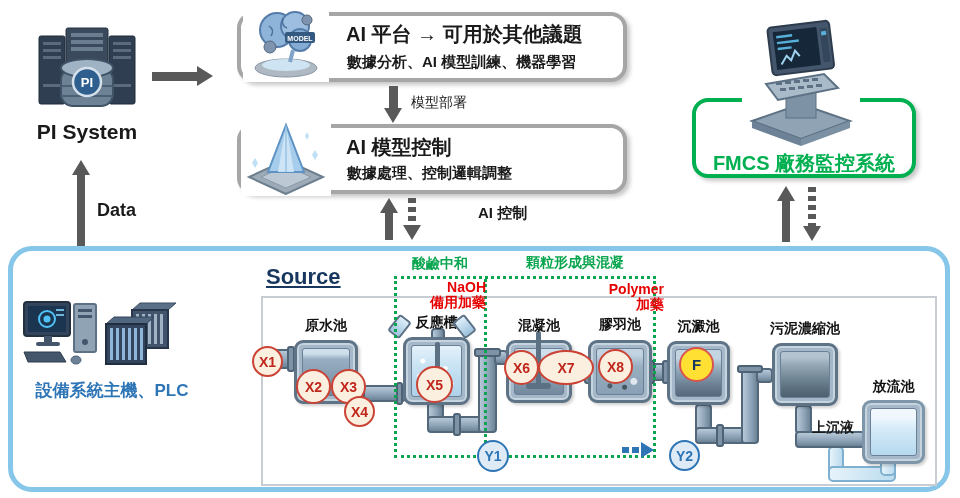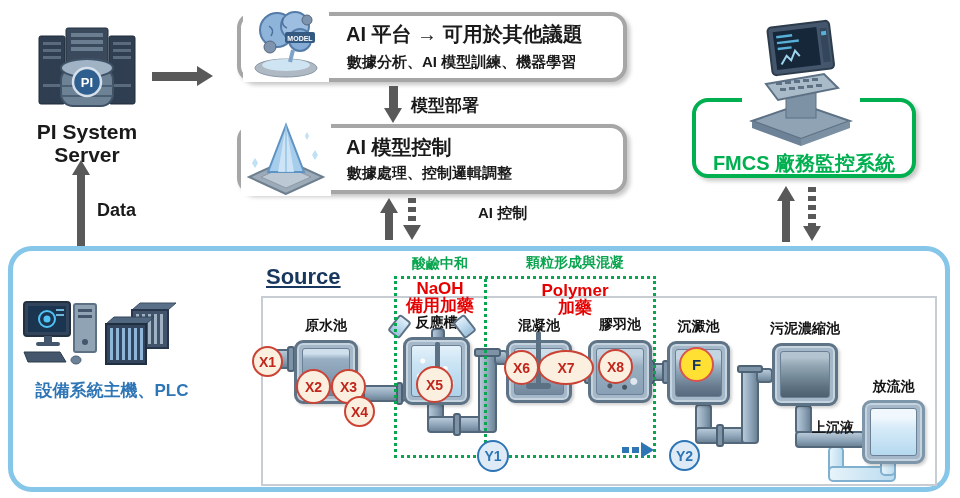--- a/index.html
+++ b/index.html
@@ -21,21 +21,21 @@
   #icon-crystal { left:241px; top:120px; width:90px;  height:76px; }
   #icon-console { left:742px; top:18px;  width:118px; height:128px; }
   #icon-server  { left:36px;  top:24px;  width:102px; height:94px; }
   #icon-workstation { left:22px; top:296px; width:78px; height:70px; z-index:12; }
   #icon-plc     { left:102px; top:300px; width:76px; height:68px; z-index:12; }
 
   #t-platform-title { left:346px; top:21px;  font-size:20px; font-weight:bold; z-index:6; }
   #t-platform-sub   { left:347px; top:53px;  font-size:15px; font-weight:bold; z-index:6; }
   #t-model-title    { left:346px; top:134px; font-size:20px; font-weight:bold; z-index:6; }
   #t-model-sub      { left:347px; top:164px; font-size:15px; font-weight:bold; z-index:6; }
-  #t-deploy { left:411px; top:94px;  font-size:17px; font-weight:bold; z-index:6; }
+  #t-deploy { left:411px; top:94px;  font-size:14px; font-weight:normal; z-index:6; }
   #t-aictl  { left:435px; top:204px; font-size:15px; font-weight:bold; z-index:6;margin-left:43px; }
   #t-data   { left:97px;  top:200px; font-size:18px; font-weight:bold; z-index:6; }
   #t-fmcs   { left:696px; top:150px; width:216px; text-align:center; font-size:20px; font-weight:bold; color:#00B050; z-index:6; }
   #t-plc    { left:14px;  top:379px; width:196px; text-align:center; font-size:17px; font-weight:bold; color:#2E75B6; z-index:12; }
   #pi-label { left:17px;  top:120px; width:140px; text-align:center; font-size:21px; font-weight:bold; line-height:23px; z-index:6; }
   #t-source { left:266px; top:264px; font-size:22px; font-weight:800; color:#17375E; text-decoration:underline; z-index:12; }
 
   
   .shaft { position:absolute; background:#595959; z-index:6; }
   .shaft-dash-v { position:absolute; background:repeating-linear-gradient(180deg,#595959 0 5px,transparent 5px 9px); z-index:6; }
@@ -47,21 +47,21 @@
   
   #source-box { left:8px; top:246px; width:942px; height:246px; border:5px solid #85C6E9; border-radius:24px; background:#fff; z-index:1; }
   #process-panel { left:261px; top:296px; width:676px; height:190px; background:#fff; border:2px solid #C7CDD3; z-index:10; }
 
   
   #zone-rect { left:394px; top:276px; width:262px; height:182px; border:3px dotted #0AA54F; z-index:40; }
   #zone-divider { left:484px; top:279px; height:176px; width:0; border-left:3px dotted #0AA54F; z-index:40; }
   .zone-name { position:absolute; font-size:14px; font-weight:bold; color:#0AA54F; text-align:center; z-index:45; white-space:nowrap; }
   #z1-name { left:394px; top:255px; width:92px; }
   #z2-name { left:486px; top:254px; width:178px;text-align:center; }
-  .chem { position:absolute; font-size:17px; font-weight:bold; color:#E60000; text-align:center; z-index:45; white-space:nowrap; }
+  .chem { position:absolute; font-size:14px; font-weight:bold; color:#E60000; text-align:right; z-index:45; white-space:nowrap; }
   #z1-chem { left:394px; top:279px; width:92px; }
   #z1-act  { left:394px; top:294px; width:92px; }
   #z2-chem { left:486px; top:281px; width:178px; }
   #z2-act  { left:486px; top:296px; width:178px; }
 
   
   #y2dash1 { left:622px; top:447px; width:7px; height:6px; background:#2E75B6; z-index:46; }
   #y2dash2 { left:632px; top:447px; width:7px; height:6px; background:#2E75B6; z-index:46; }
   #y2head  { left:641px; top:442px; width:0; height:0; border-top:8px solid transparent; border-bottom:8px solid transparent; border-left:13px solid #2E75B6; z-index:46; }
 
@@ -159,21 +159,20 @@
       <rect x="25" y="44" width="52" height="38" rx="12" fill="#6E8296" stroke="#3F5266" stroke-width="2"></rect>
       <ellipse cx="51" cy="44" rx="26" ry="9" fill="#9FB3C5" stroke="#3F5266" stroke-width="2"></ellipse>
       <path d="M25 62 h52" stroke="#4C6075" stroke-width="2"></path>
       <path d="M25 72 h52" stroke="#4C6075" stroke-width="2"></path>
       <circle cx="51" cy="58" r="14" fill="#2E5F8F" stroke="#D5E0EA" stroke-width="2.5"></circle>
       <text x="51" y="63" text-anchor="middle" font-size="13" font-weight="bold" fill="#FFFFFF">PI</text>
     </svg>
   </div>
   <div class="txt" id="pi-label">
     <div>PI System</div>
-    <div>Server</div>
   </div>
 
   <div class="shaft" style="left:152px;top:72px;width:46px;height:9px;"></div>
   <div class="head head-right" style="left:197px;top:66px;"></div>
 
   <div class="gray-box" id="box-platform"></div>
   <div class="icon-tile" id="icon-brain">
     <svg width="86" height="80" viewBox="0 0 86 80">
       <ellipse cx="43" cy="66" rx="31" ry="9" fill="#AEB9C4" stroke="#8795A3"></ellipse>
       <ellipse cx="43" cy="63" rx="24" ry="6" fill="#CFE4F2"></ellipse>

